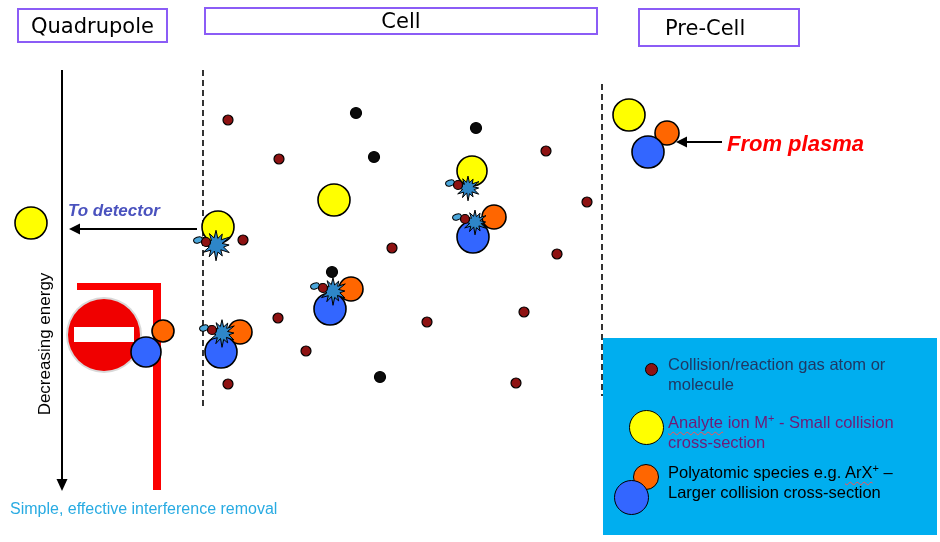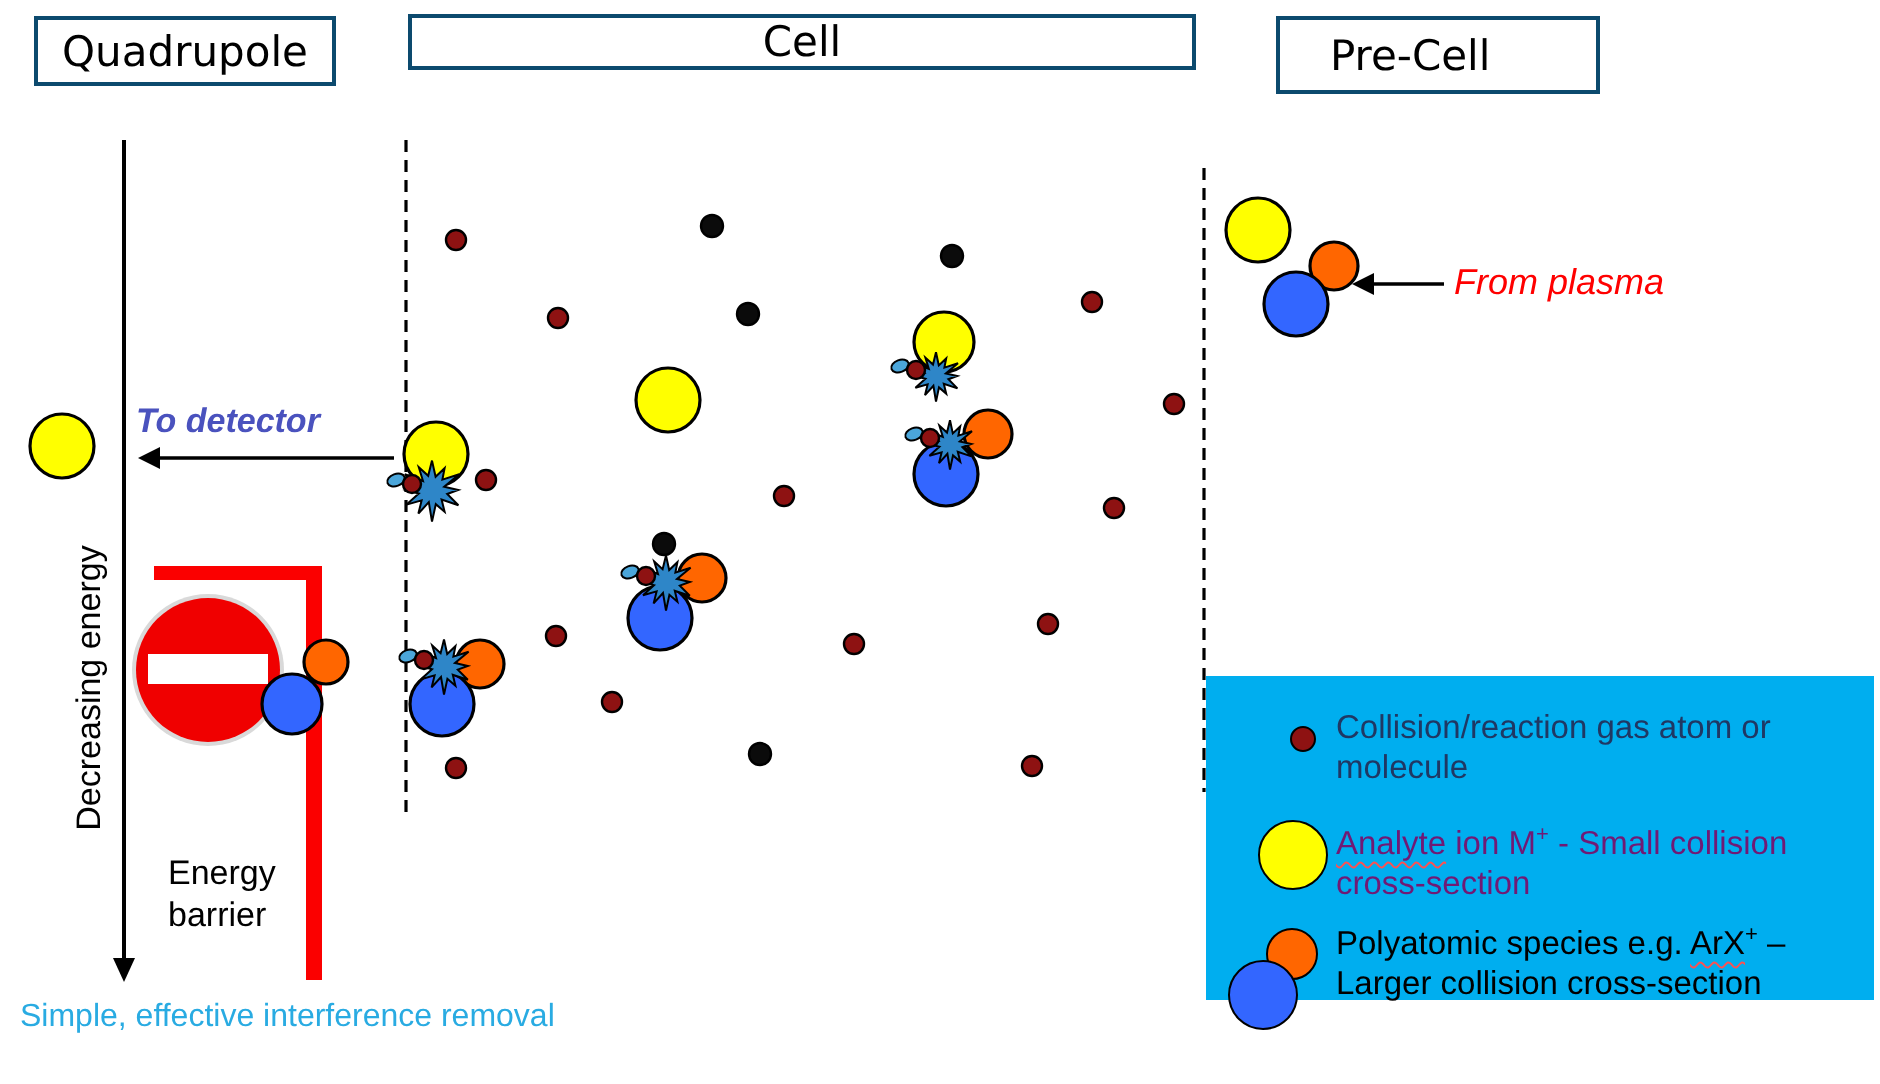--- a/index.html
+++ b/index.html
@@ -1,45 +1,45 @@
 <!DOCTYPE html>
 <html><head>
 <meta charset="utf-8">
 <style>
   html,body{margin:0;padding:0;background:#fff;}
   #canvas{position:relative;width:940px;height:542px;background:#ffffff;overflow:hidden;
           font-family:"Liberation Sans",sans-serif;}
 
   
-  .titlebox{position:absolute;border:2px solid #0c4a6e;background:#fff;box-sizing:border-box;
+  .titlebox{position:absolute;border:2px solid #8b5cf6;background:#fff;box-sizing:border-box;
             display:flex;align-items:center;justify-content:center;
             font-family:"DejaVu Sans",sans-serif;font-size:21px;color:#000;}
   #box-quadrupole{left:17px;top:8px;width:151px;height:35px;}
   #box-cell{left:204px;top:7px;width:394px;height:28px;}
   #box-precell{left:638px;top:8px;width:162px;height:39px;justify-content:flex-start;padding-left:25px;}
 
   
   .barrier{position:absolute;background:#FB0000;}
   #barrier-h{left:77px;top:283px;width:84px;height:7px;}
   #barrier-v{left:153px;top:283px;width:8px;height:207px;}
   #no-entry{position:absolute;left:68px;top:299px;width:72px;height:72px;border-radius:50%;
             background:#F00000;box-shadow:0 0 0 2px #d9d9d9;}
   #no-entry-bar{position:absolute;left:6px;top:28px;width:60px;height:15px;background:#fff;}
 
   
   .anno{position:absolute;white-space:nowrap;}
   #to-detector{left:68px;top:201px;font-size:17px;font-weight:bold;font-style:italic;}
-  #from-plasma{left:727px;top:131px;font-size:18px;font-weight:normal;font-style:italic;}
+  #from-plasma{left:727px;top:131px;font-size:22px;font-weight:bold;font-style:italic;}
   #decreasing-energy{left:-40px;top:334px;width:170px;text-align:center;font-size:17px;color:#000;
                      transform:rotate(-90deg);}
   #energy-barrier{left:84px;top:426px;font-size:17px;line-height:21px;color:#000;white-space:pre-line;}
   #footer-text{left:10px;top:500px;font-size:16px;}
 
   
-  #legend-box{position:absolute;left:603px;top:338px;width:334px;height:162px;}
+  #legend-box{position:absolute;left:603px;top:338px;width:334px;height:197px;}
   .legend-item{position:absolute;left:65px;width:262px;font-size:16.5px;line-height:20px;}
   .lg-marker{position:absolute;border-radius:50%;border:1.5px solid #000;box-sizing:content-box;}
   .squiggle{text-decoration:underline;text-decoration-style:wavy;text-decoration-color:#ff5050;
             text-decoration-thickness:1px;text-underline-offset:3px;}
   .legend-item sup{font-size:11px;line-height:0;}
 
   
   #diagram-svg{position:absolute;left:0;top:0;z-index:5;pointer-events:none;}
   #legend-box{z-index:1;}
   .htmlshape{z-index:2;}
@@ -132,17 +132,15 @@
       <ellipse cx="315" cy="286" rx="4.5" ry="3" fill="#4BA6DA" stroke="#000" stroke-width="1" transform="rotate(-20 315 286)"></ellipse>
       <circle cx="323" cy="288" r="4.5" fill="#8E1212" stroke="#000" stroke-width="1.2"></circle>
       <polygon points="222.0,319.7 223.6,327.0 227.7,323.1 226.7,328.3 234.3,325.9 227.5,331.5 233.9,333.0 228.9,334.8 233.9,339.9 226.4,337.4 227.7,342.9 223.7,339.4 222.0,347.3 220.5,338.5 215.8,343.7 217.3,337.7 210.5,339.6 216.0,334.6 210.1,333.0 215.6,331.3 209.7,325.9 218.0,329.0 216.1,322.7 220.3,326.6" fill="#2E86C8" stroke="#000" stroke-width="1"></polygon>
       <ellipse cx="204" cy="328" rx="4.5" ry="3" fill="#4BA6DA" stroke="#000" stroke-width="1" transform="rotate(-20 204 328)"></ellipse>
       <circle cx="212" cy="330" r="4.5" fill="#8E1212" stroke="#000" stroke-width="1.2"></circle>
     </svg>
 
   <div class="anno" id="to-detector" style="color: rgb(74, 82, 190);">To detector</div>
   <div class="anno" id="from-plasma" style="color: rgb(255, 0, 0);">From plasma</div>
   <div class="anno" id="decreasing-energy">Decreasing energy</div>
-  <div class="anno" id="energy-barrier">Energy
-barrier</div>
   <div class="anno" id="footer-text" style="color: rgb(41, 171, 226);">Simple, effective interference removal</div>
 
 </div>
 
 </body></html>

